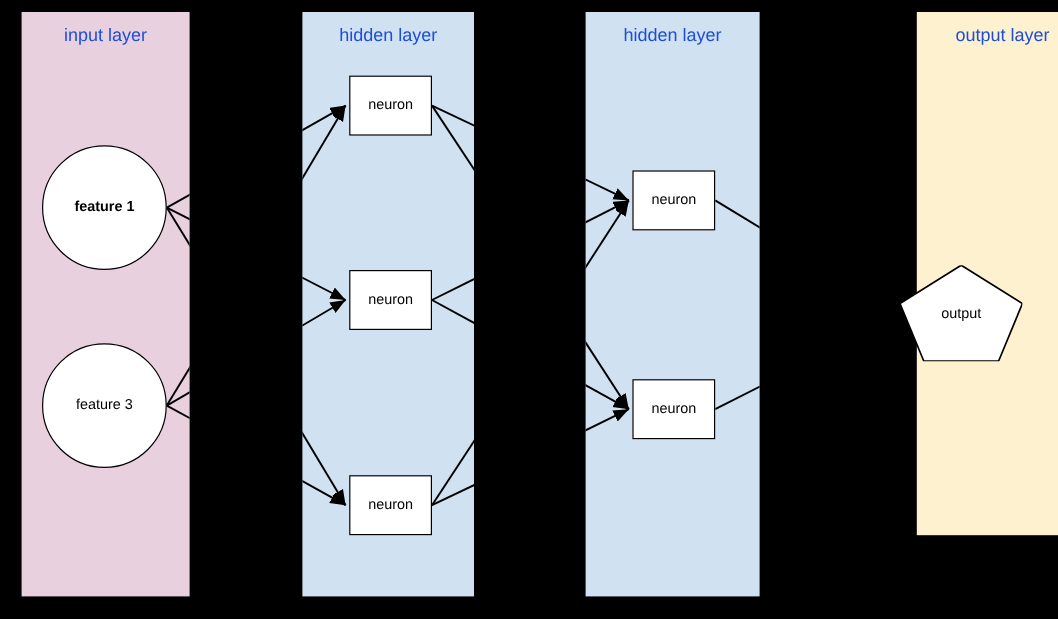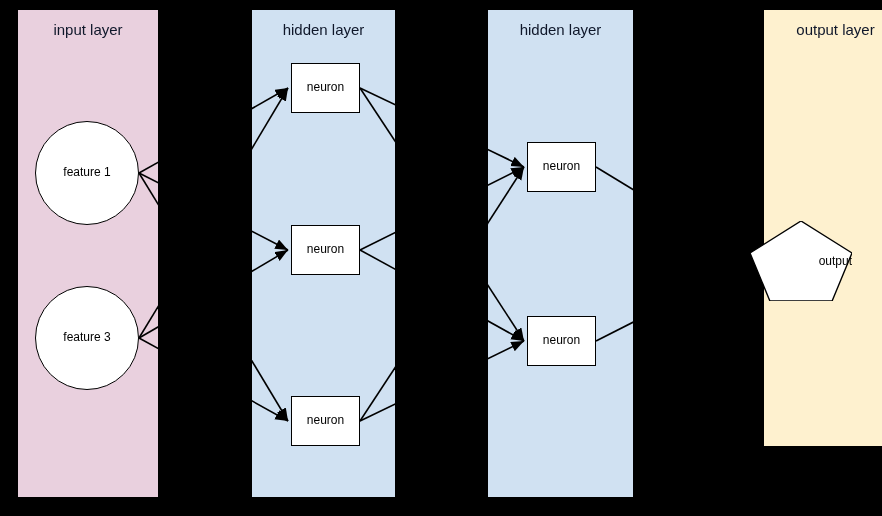--- a/index.html
+++ b/index.html
@@ -18,21 +18,21 @@
   .layer-panel {
     position: absolute;
     overflow: hidden;
   }
   .layer-title {
     position: absolute;
     left: 0;
     right: 0;
     text-align: center;
     font-size: 15px;
-    color: #0f172a;
+    color: #1d4ed8;
     line-height: 18px;
     white-space: nowrap;
   }
   .edge-svg {
     position: absolute;
     left: 0;
     top: 0;
     width: 882px;
     height: 516px;
     pointer-events: none;
@@ -139,21 +139,21 @@
     </g>
 
     <g clip-path="url(#clip-out)" stroke="#000000" stroke-width="1.6" fill="none">
       <line x1="596" y1="167" x2="749" y2="258" marker-end="url(#ah)"></line>
       <line x1="596" y1="341" x2="749" y2="258" marker-end="url(#ah)"></line>
     </g>
   </svg>
 
   <div id="nodes">
       <div class="node-shape circle-node" style="left: 35px; top: 121px; width: 104px; height: 104px;">
-        <div class="node-label" style="top: 43px;">feature 1</div>
+        <div class="node-label" style="top: 43px; font-weight: bold;">feature 1</div>
       </div>
       <div class="node-shape circle-node" style="left: 35px; top: 286px; width: 104px; height: 104px;">
         <div class="node-label" style="top: 43px;">feature 3</div>
       </div>
       <div class="node-shape box-node" style="left: 291px; top: 63px; width: 69px; height: 50px;">
         <div class="node-label" style="top: 16px;">neuron</div>
       </div>
       <div class="node-shape box-node" style="left: 291px; top: 225px; width: 69px; height: 50px;">
         <div class="node-label" style="top: 16px;">neuron</div>
       </div>
@@ -163,17 +163,17 @@
       <div class="node-shape box-node" style="left: 527px; top: 142px; width: 69px; height: 50px;">
         <div class="node-label" style="top: 16px;">neuron</div>
       </div>
       <div class="node-shape box-node" style="left: 527px; top: 316px; width: 69px; height: 50px;">
         <div class="node-label" style="top: 16px;">neuron</div>
       </div>
       <div class="node-shape penta-wrap" style="left: 750px; top: 221px; width: 102px; height: 80px;">
         <svg width="102" height="80" viewBox="0 0 102 80" xmlns="http://www.w3.org/2000/svg">
           <polygon points="51.0,0.0 102.0,32.0 82.1,80.0 19.9,80.0 0.0,32.0" fill="#ffffff" stroke="#000000" stroke-width="1.4"></polygon>
         </svg>
-        <div class="node-label" style="top: 32.6px; text-align: right;">output</div>
+        <div class="node-label" style="top: 32.6px;">output</div>
       </div>
     </div>
 
 </div>
 
 </body></html>

